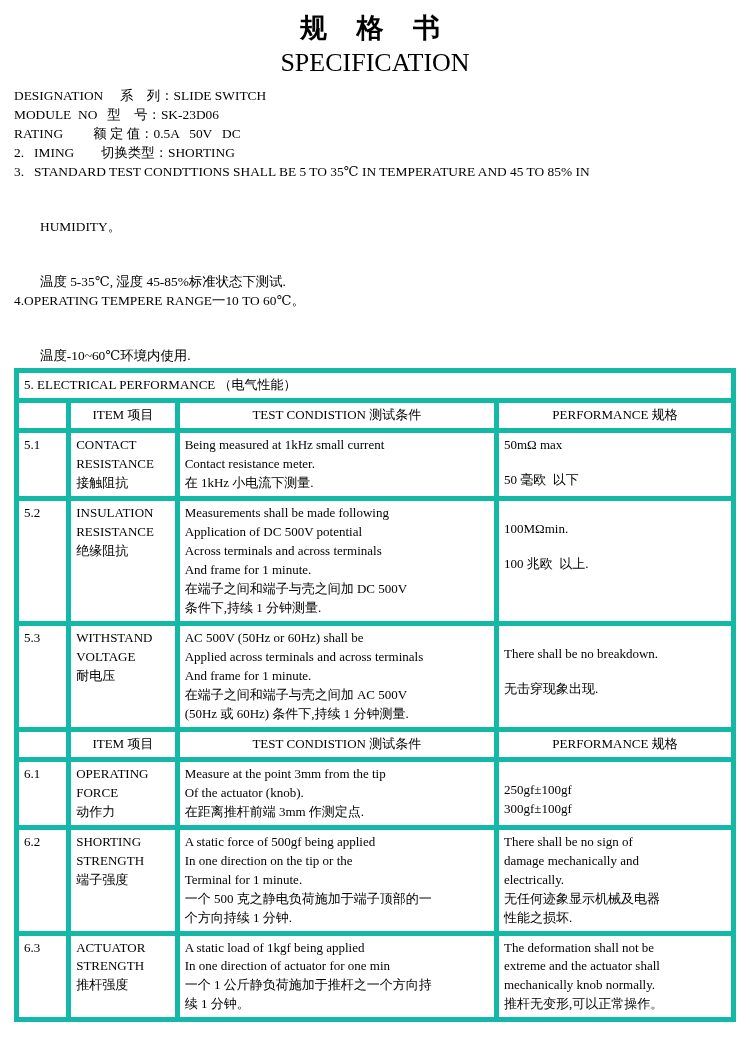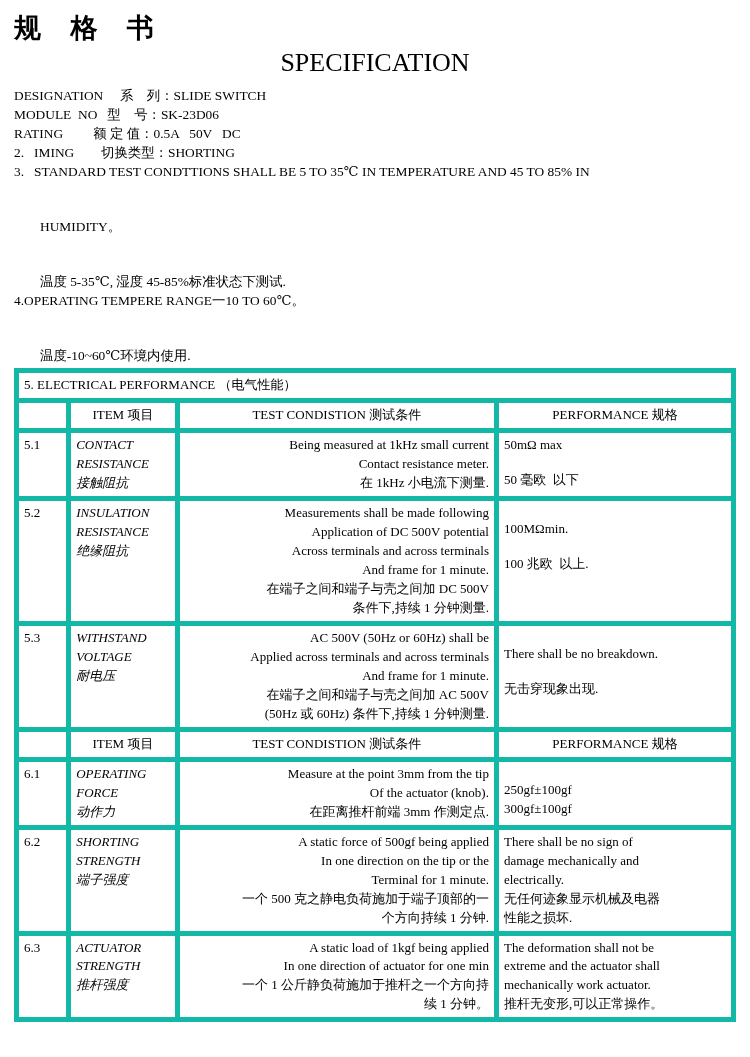--- a/index.html
+++ b/index.html
@@ -17,20 +17,21 @@
     overflow: hidden;
   }
   .page {
     width: 750px;
     height: 1057px;
     box-sizing: border-box;
     padding: 6px 14px 0 14px;
     position: relative;
   }
   .title-cn {
+    text-align: center;
     font-size: 27px;
     font-weight: bold;
     letter-spacing: 10px;
     margin: 4px 0 2px 0;
     font-family: "DejaVu Serif", "Liberation Serif", serif;
   }
   .title-en {
     text-align: center;
     font-size: 26px;
     margin: 0 0 8px 0;
@@ -75,26 +76,25 @@
     vertical-align: middle;
     font-size: 13px;
   }
   .c-no { width: 52px; }
   .c-item { width: 108px; }
   .c-cond { width: 318px; }
   .c-perf { width: 236px; }
   .cell-lines div { white-space: pre-wrap; }
   .item-cell {
     padding-left: 8px;
-    font-style: italic;
   }
   .pad-top { padding-top: 4px; }
   .blank-line { height: 16px; }
   .perf-cell { padding-left: 8px; }
-  .cond-cell { padding-left: 7px; text-align: right; }
+  .cond-cell { padding-left: 7px; }
 </style>
 </head>
 <body>
 
 <div class="page">
 
   <div class="title-cn">规 格 书</div>
   <div class="title-en">SPECIFICATION</div>
 
   <div class="head-lines">
@@ -249,20 +249,20 @@
         </td>
         <td class="cond-cell cell-lines">
           <div>A static load of 1kgf being applied</div>
           <div>In one direction of actuator for one min</div>
           <div>一个 1 公斤静负荷施加于推杆之一个方向持</div>
           <div>续 1 分钟。</div>
         </td>
         <td class="perf-cell cell-lines">
           <div>The deformation shall not be</div>
           <div>extreme and the actuator shall</div>
-          <div>mechanically work actuator.</div>
+          <div>mechanically knob normally.</div>
           <div>推杆无变形,可以正常操作。</div>
         </td>
       </tr>
     </tbody>
   </table>
 
 </div>
 
 </body></html>

